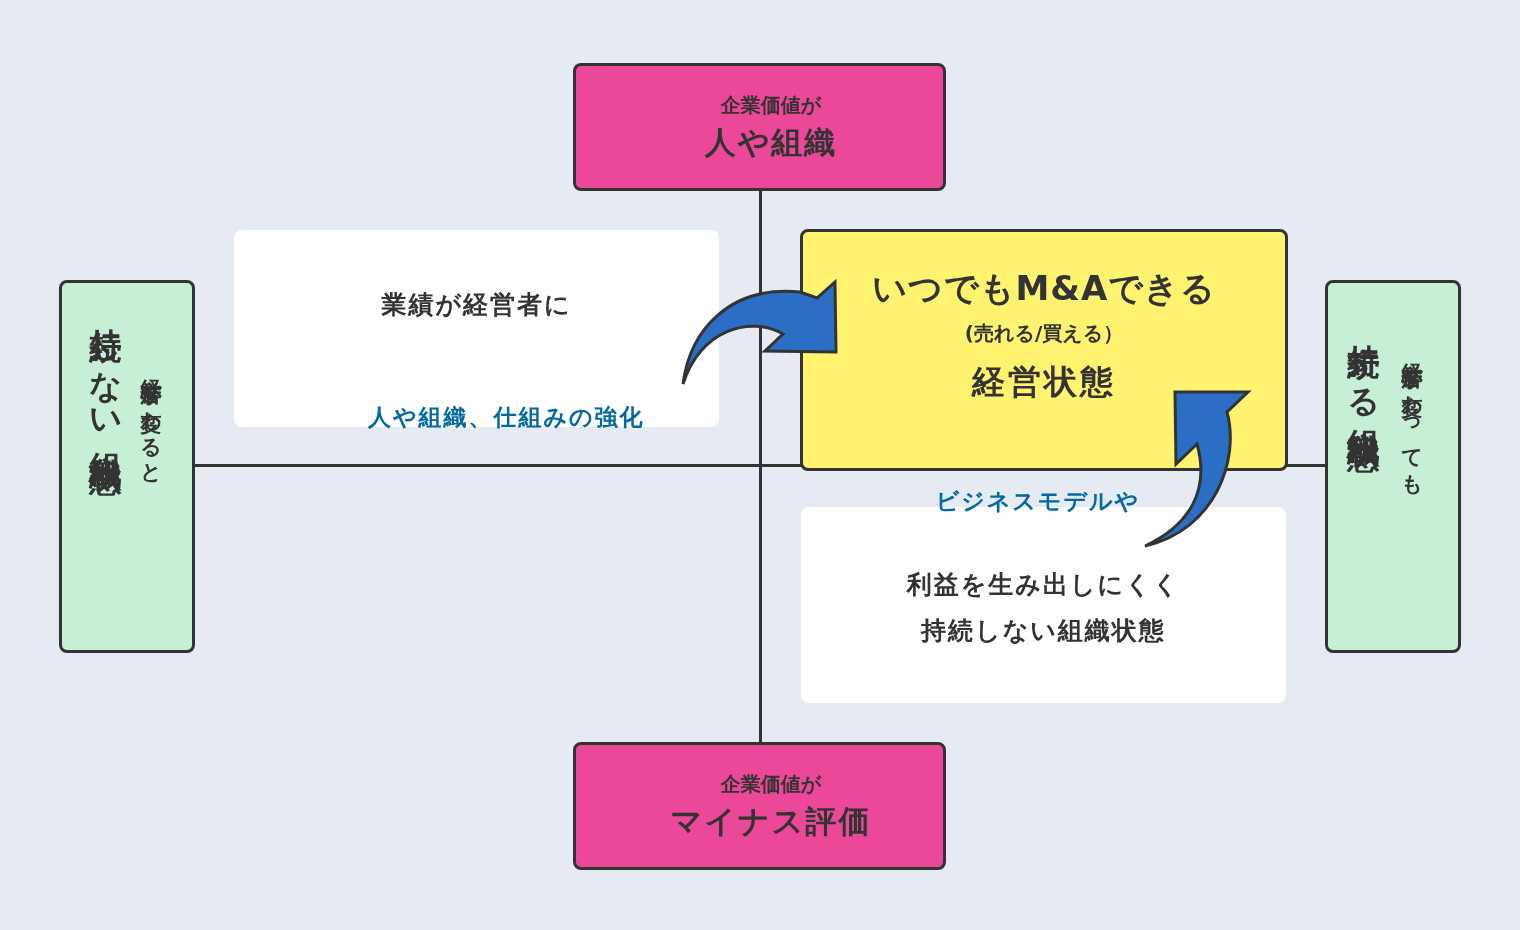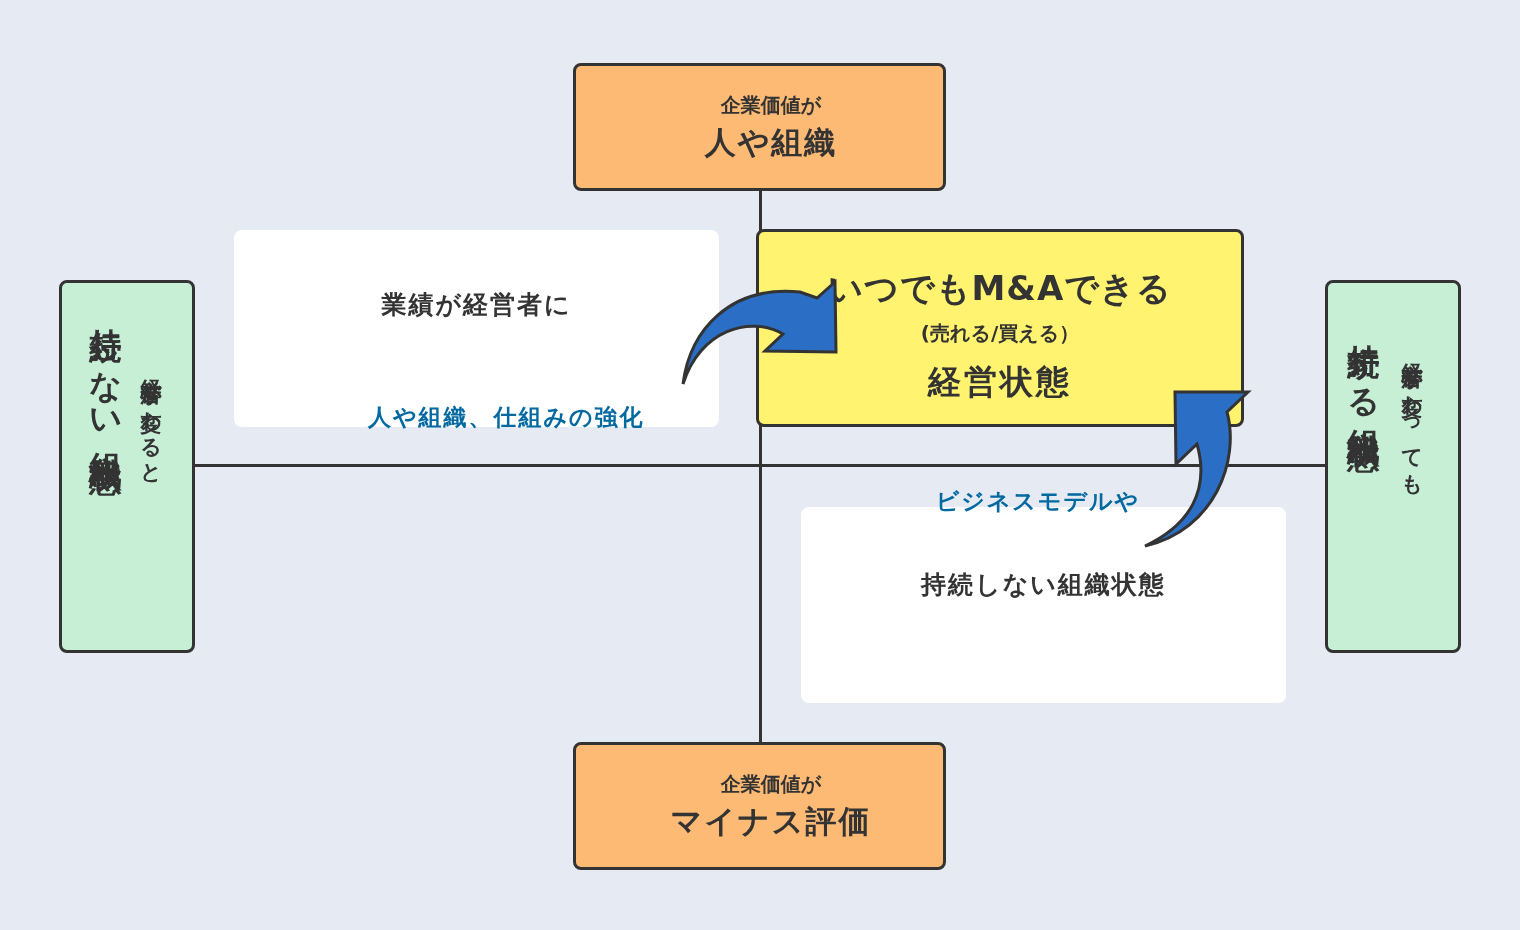--- a/index.html
+++ b/index.html
@@ -4,39 +4,39 @@
 <style>
   html, body { margin: 0; padding: 0; }
   body {
     width: 1520px; height: 930px; background: #e6ebf3; position: relative; overflow: hidden;
     font-family: "DejaVu Sans", "Liberation Sans", sans-serif; color: #333;
   }
   .axis { position: absolute; background: #333; }
   .axis-v { left: 759px; top: 190px; width: 3px; height: 555px; }
   .axis-h { left: 194px; top: 464px; width: 1134px; height: 3px; }
   .box { position: absolute; box-sizing: border-box; border: 3px solid #333; border-radius: 8px; }
-  .blue { background: #fdba74; padding-left: 23px; }
+  .blue { background: #ec4899; padding-left: 23px; }
   .green { background: #c6efd6; }
   .yellow { background: #fff36f; }
   .top-box { left: 573px; top: 63px; width: 373px; height: 128px; }
   .bottom-box { left: 573px; top: 742px; width: 373px; height: 128px; }
   .vbox-center { display: flex; flex-direction: column; align-items: center; justify-content: center; text-align: center; }
   .small-label { font-size: 20px; font-weight: bold; line-height: 30px; }
   .big-label { font-size: 31px; font-weight: bold; line-height: 44px; letter-spacing: 2px; }
   .left-box { left: 59px; top: 280px; width: 136px; height: 373px; }
   .right-box { left: 1325px; top: 280px; width: 136px; height: 373px; }
   .vertical { writing-mode: vertical-rl; text-orientation: upright; position: absolute; font-weight: bold; }
   .left-main { left: 22px; top: 20px; font-size: 32px; letter-spacing: 3px; }
   .left-sub { left: 75px; top: 80px; font-size: 21px; letter-spacing: 2px; }
   .right-main { left: 14px; top: 36px; font-size: 32px; letter-spacing: 3px; }
   .right-sub { left: 70px; top: 64px; font-size: 21px; letter-spacing: 2px; }
   .panel { position: absolute; background: #ffffff; border-radius: 8px; }
   .panel-tl { left: 234px; top: 230px; width: 485px; height: 197px; }
   .panel-br { left: 801px; top: 507px; width: 485px; height: 196px; }
-  .center-box { left: 756px; top: 229px; width: 488px; height: 198px; }
+  .center-box { left: 800px; top: 229px; width: 488px; height: 242px; }
   .center-l1 { position: absolute; left: 0; right: 0; top: 34px; text-align: center; font-size: 34px; font-weight: bold; letter-spacing: 1px; }
   .center-l2 { position: absolute; left: 0; right: 0; top: 88px; text-align: center; font-size: 20px; font-weight: bold; }
   .center-l3 { position: absolute; left: 0; right: 0; top: 128px; text-align: center; font-size: 33px; font-weight: bold; letter-spacing: 3px; }
   .action { position: absolute; color: #0369a1; font-weight: bold; font-size: 23px; letter-spacing: 2px; line-height: 34px; }
   .action-tl { left: 368px; top: 400px; }
   .action-br { left: 912px; top: 484px; text-align: right; width: 228px; }
   svg.arrows { position: absolute; left: 0; top: 0; width: 1520px; height: 930px; pointer-events: none; }
 </style>
 </head>
 <body>
@@ -45,20 +45,21 @@
 <div class="axis axis-h"></div>
 
 <div class="panel panel-tl">
   <div style="position:absolute;left:0;right:0;top:52px;text-align:center;font-size:25px;font-weight:bold;line-height:46px;letter-spacing:2px;">
     <div>業績が経営者に</div>
   </div>
 </div>
 
 <div class="panel panel-br">
   <div style="position:absolute;left:0;right:0;top:55px;text-align:center;font-size:25px;font-weight:bold;line-height:46px;letter-spacing:2px;">
+    <div>利益を生み出しにくく</div>
     <div>持続しない組織状態</div>
   </div>
 </div>
 
 <div class="box blue top-box vbox-center">
   <div class="small-label">企業価値が</div>
   <div class="big-label">人や組織</div>
 </div>
 
 <div class="box blue bottom-box vbox-center">

